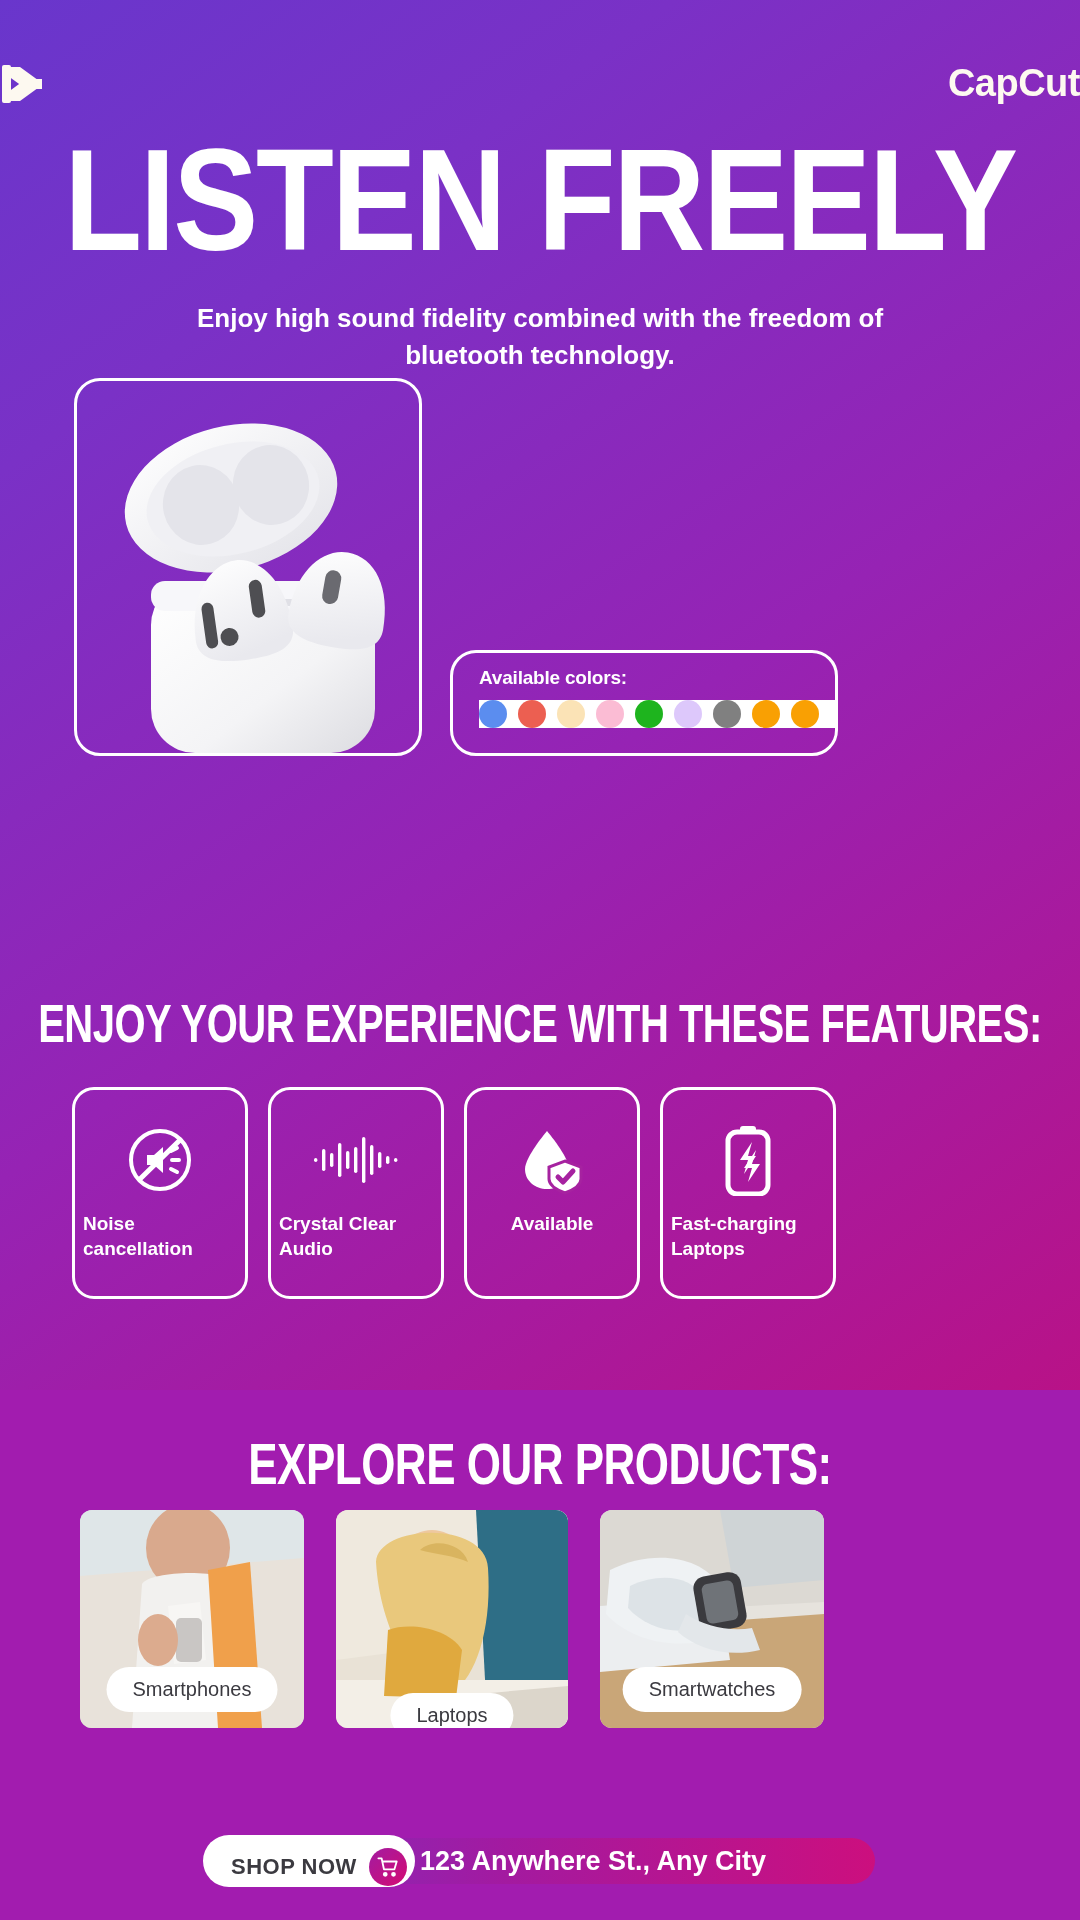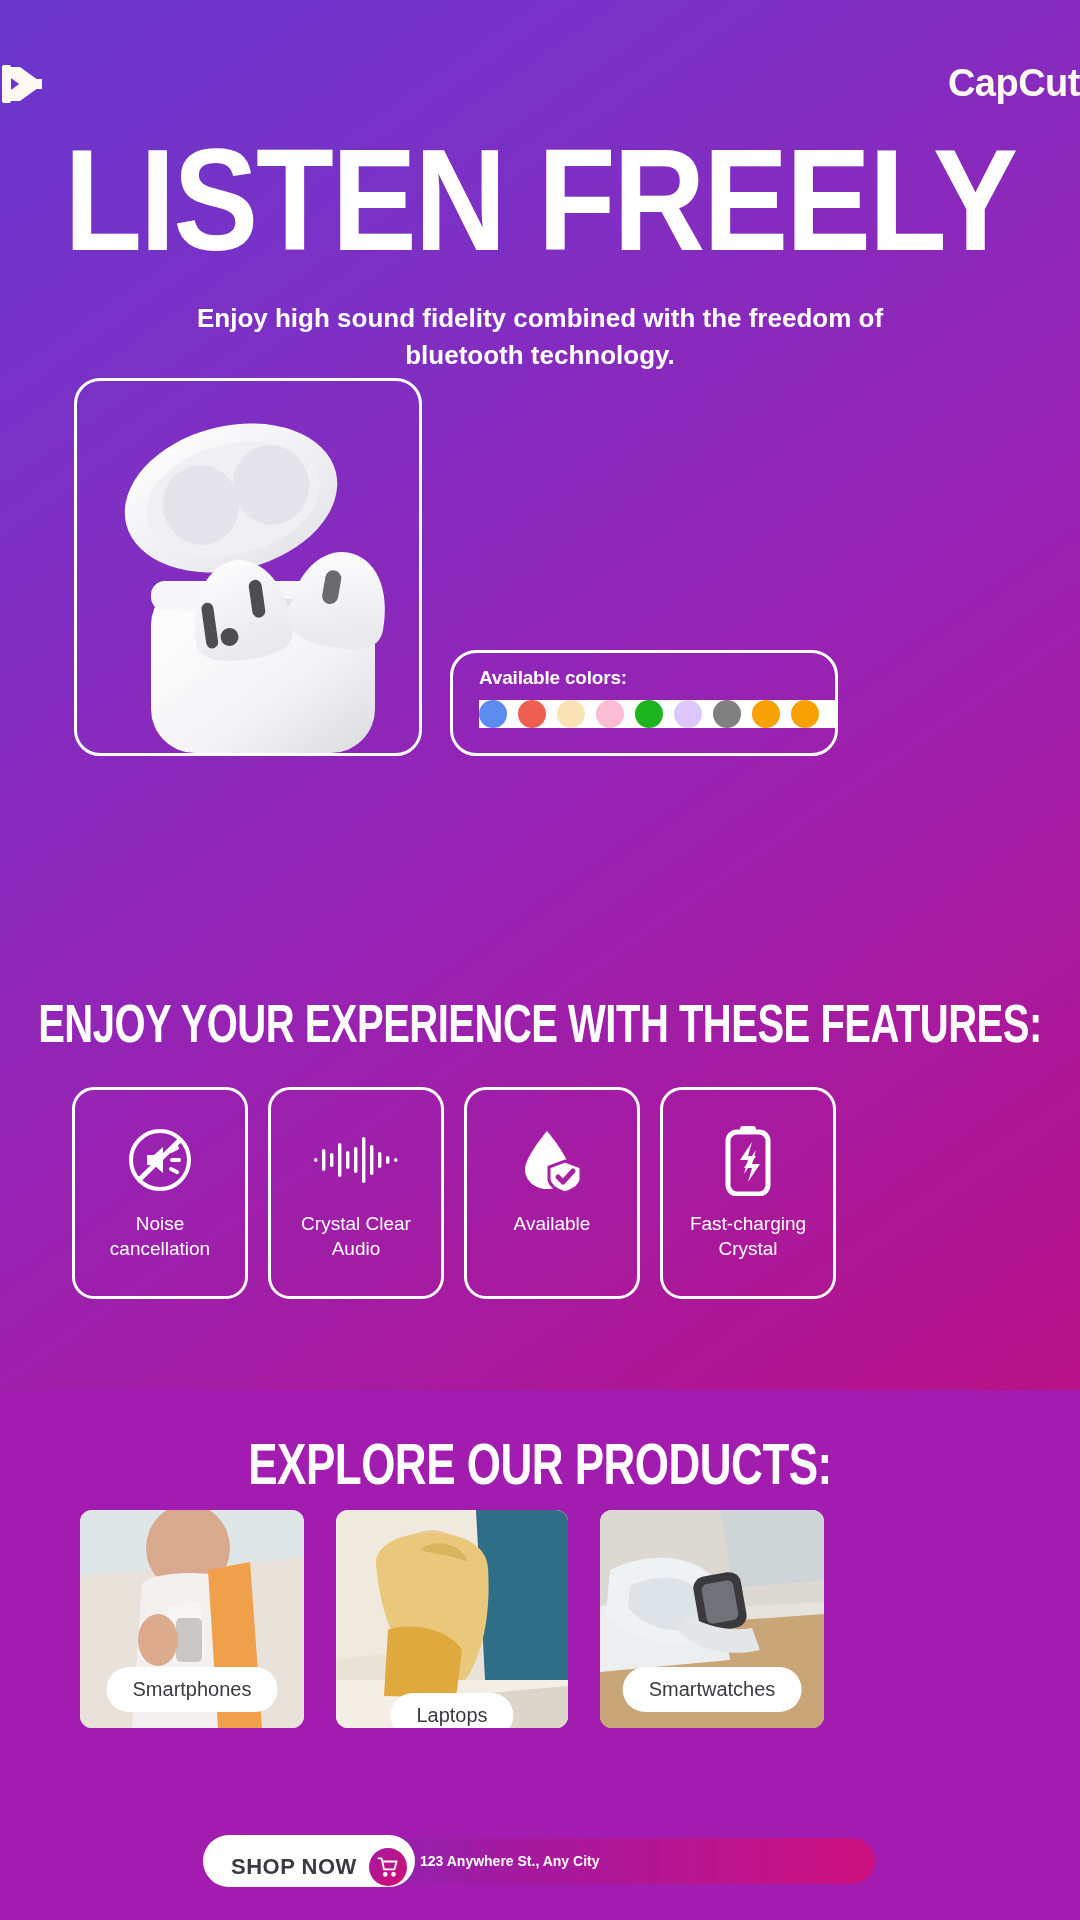--- a/index.html
+++ b/index.html
@@ -85,22 +85,22 @@
   
   .features { position: absolute; left: 72px; top: 1087px; display: flex; gap: 20px; }
   .feature-card {
     width: 176px; height: 212px;
     border: 3px solid #ffffff; border-radius: 22px;
     display: flex; flex-direction: column; align-items: center;
     padding-top: 34px;
   }
   .feature-icon { height: 72px; display: flex; align-items: center; justify-content: center; }
   .feature-label {
-    margin-top: 16px; color: #ffffff; text-align: center;
-    font-size: 19px; font-weight: 400; line-height: 1.3; padding: 0 8px;
+    margin-top: 16px; color: #ffffff; text-align: left;
+    font-size: 19px; font-weight: 700; line-height: 1.3; padding: 0 8px;
   }
 
   
   .products {
     position: absolute; left: 0; top: 1390px; width: 1080px; height: 530px;
     background: #a21caf;
   }
   .products-title {
     position: absolute; left: 0; top: 42px; width: 1080px; text-align: center;
     color: #ffffff;
@@ -134,21 +134,21 @@
     background: #ffffff; border-radius: 26px;
     display: flex; align-items: center; gap: 12px; padding: 12px 8px 0 28px;
   }
   .shop-text { color: #3b3a40; font-size: 22px; font-weight: 700; letter-spacing: 0.5px; }
   .cart-circle {
     width: 38px; height: 38px; border-radius: 50%;
     background: linear-gradient(135deg, #a21ba2 0%, #d40c72 100%);
     display: flex; align-items: center; justify-content: center;
   }
   .address {
-    margin-left: 215px; color: #ffffff; font-size: 14px; font-weight: 700;
+    margin-left: 215px; color: #ffffff; font-size: 27px; font-weight: 700;
   }
 </style>
 </head>
 <body>
 
 <div class="page">
 
   <div class="hero">
 
     <div class="logo-row">
@@ -270,21 +270,21 @@
 
       <div class="feature-card">
         <div class="feature-icon">
           <svg width="52" height="72" viewBox="0 0 52 72">
             <rect x="18" y="2" width="16" height="7" rx="3" fill="#ffffff"></rect>
             <rect x="6" y="8" width="40" height="62" rx="9" fill="none" stroke="#ffffff" stroke-width="5"></rect>
             <path d="M30 18 L18 36 L26 36 L22 50 L34 32 L26 32 Z" fill="#ffffff"></path>
             <path d="M34 26 L22 44 L30 44 L26 58 L38 40 L30 40 Z" fill="#ffffff"></path>
           </svg>
         </div>
-        <div class="feature-label">Fast-charging Crystal</div>
+        <div class="feature-label">Fast-charging Laptops</div>
       </div>
 
     </div>
   </div>
 
   <div class="products">
     <div class="products-title">EXPLORE OUR PRODUCTS:</div>
 
     <div class="product-grid">
 

